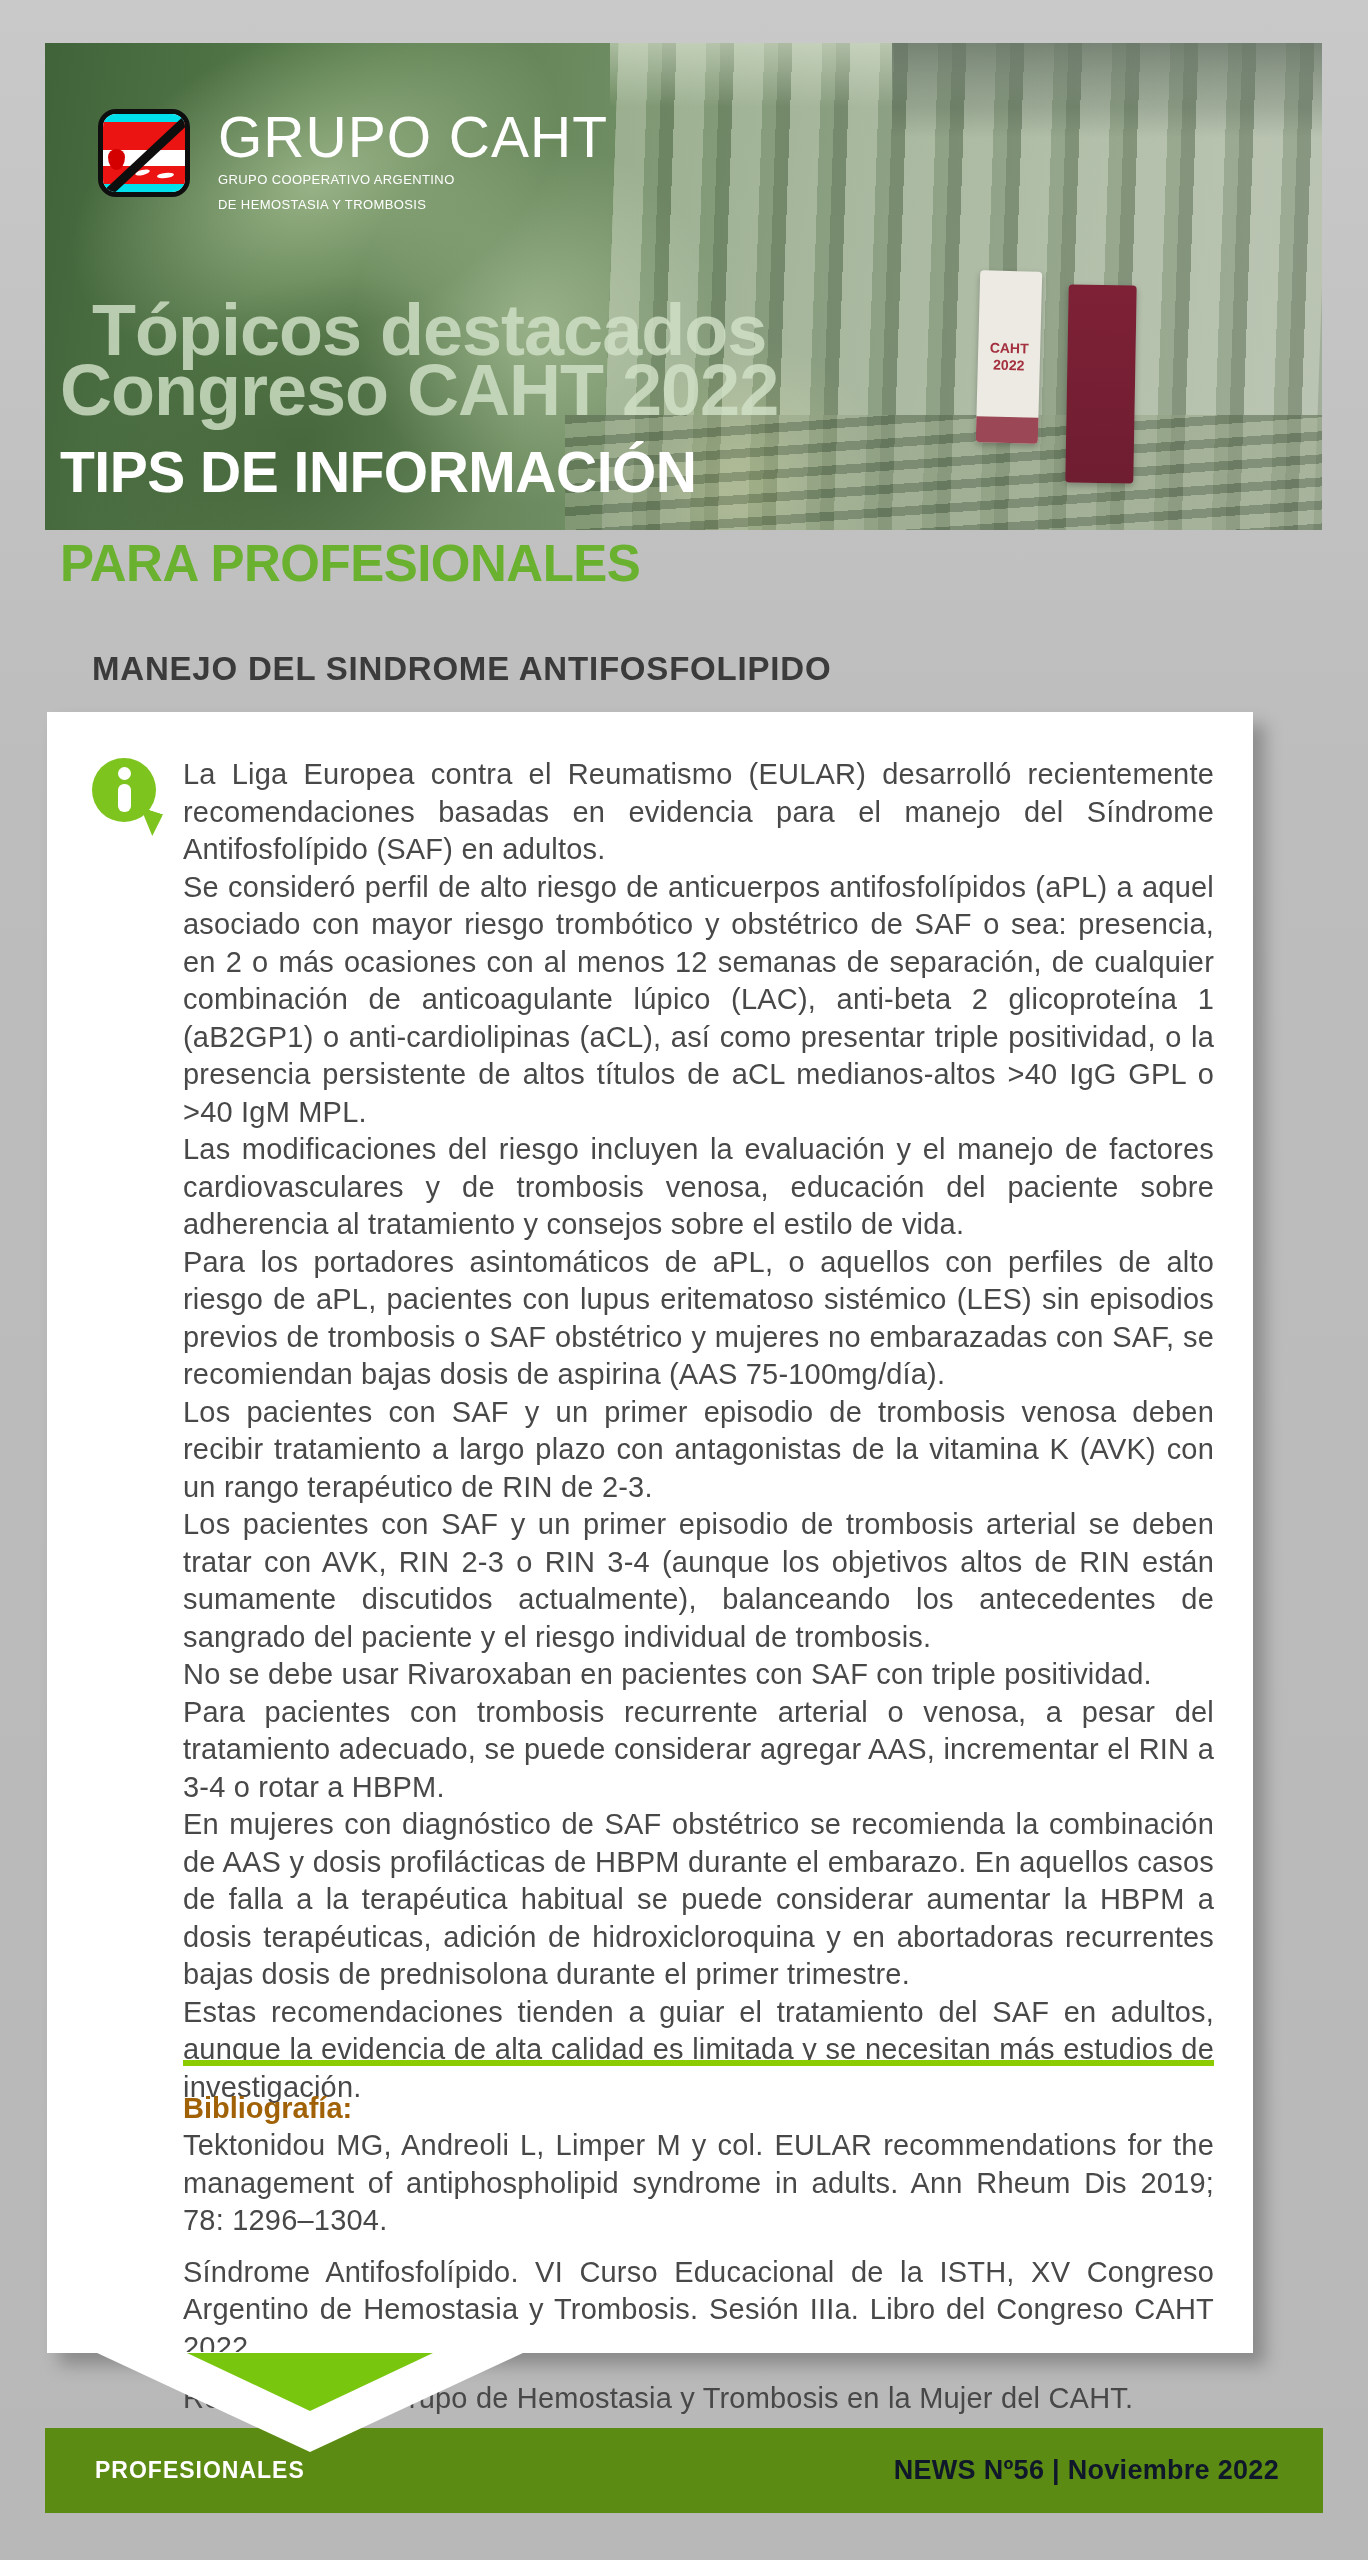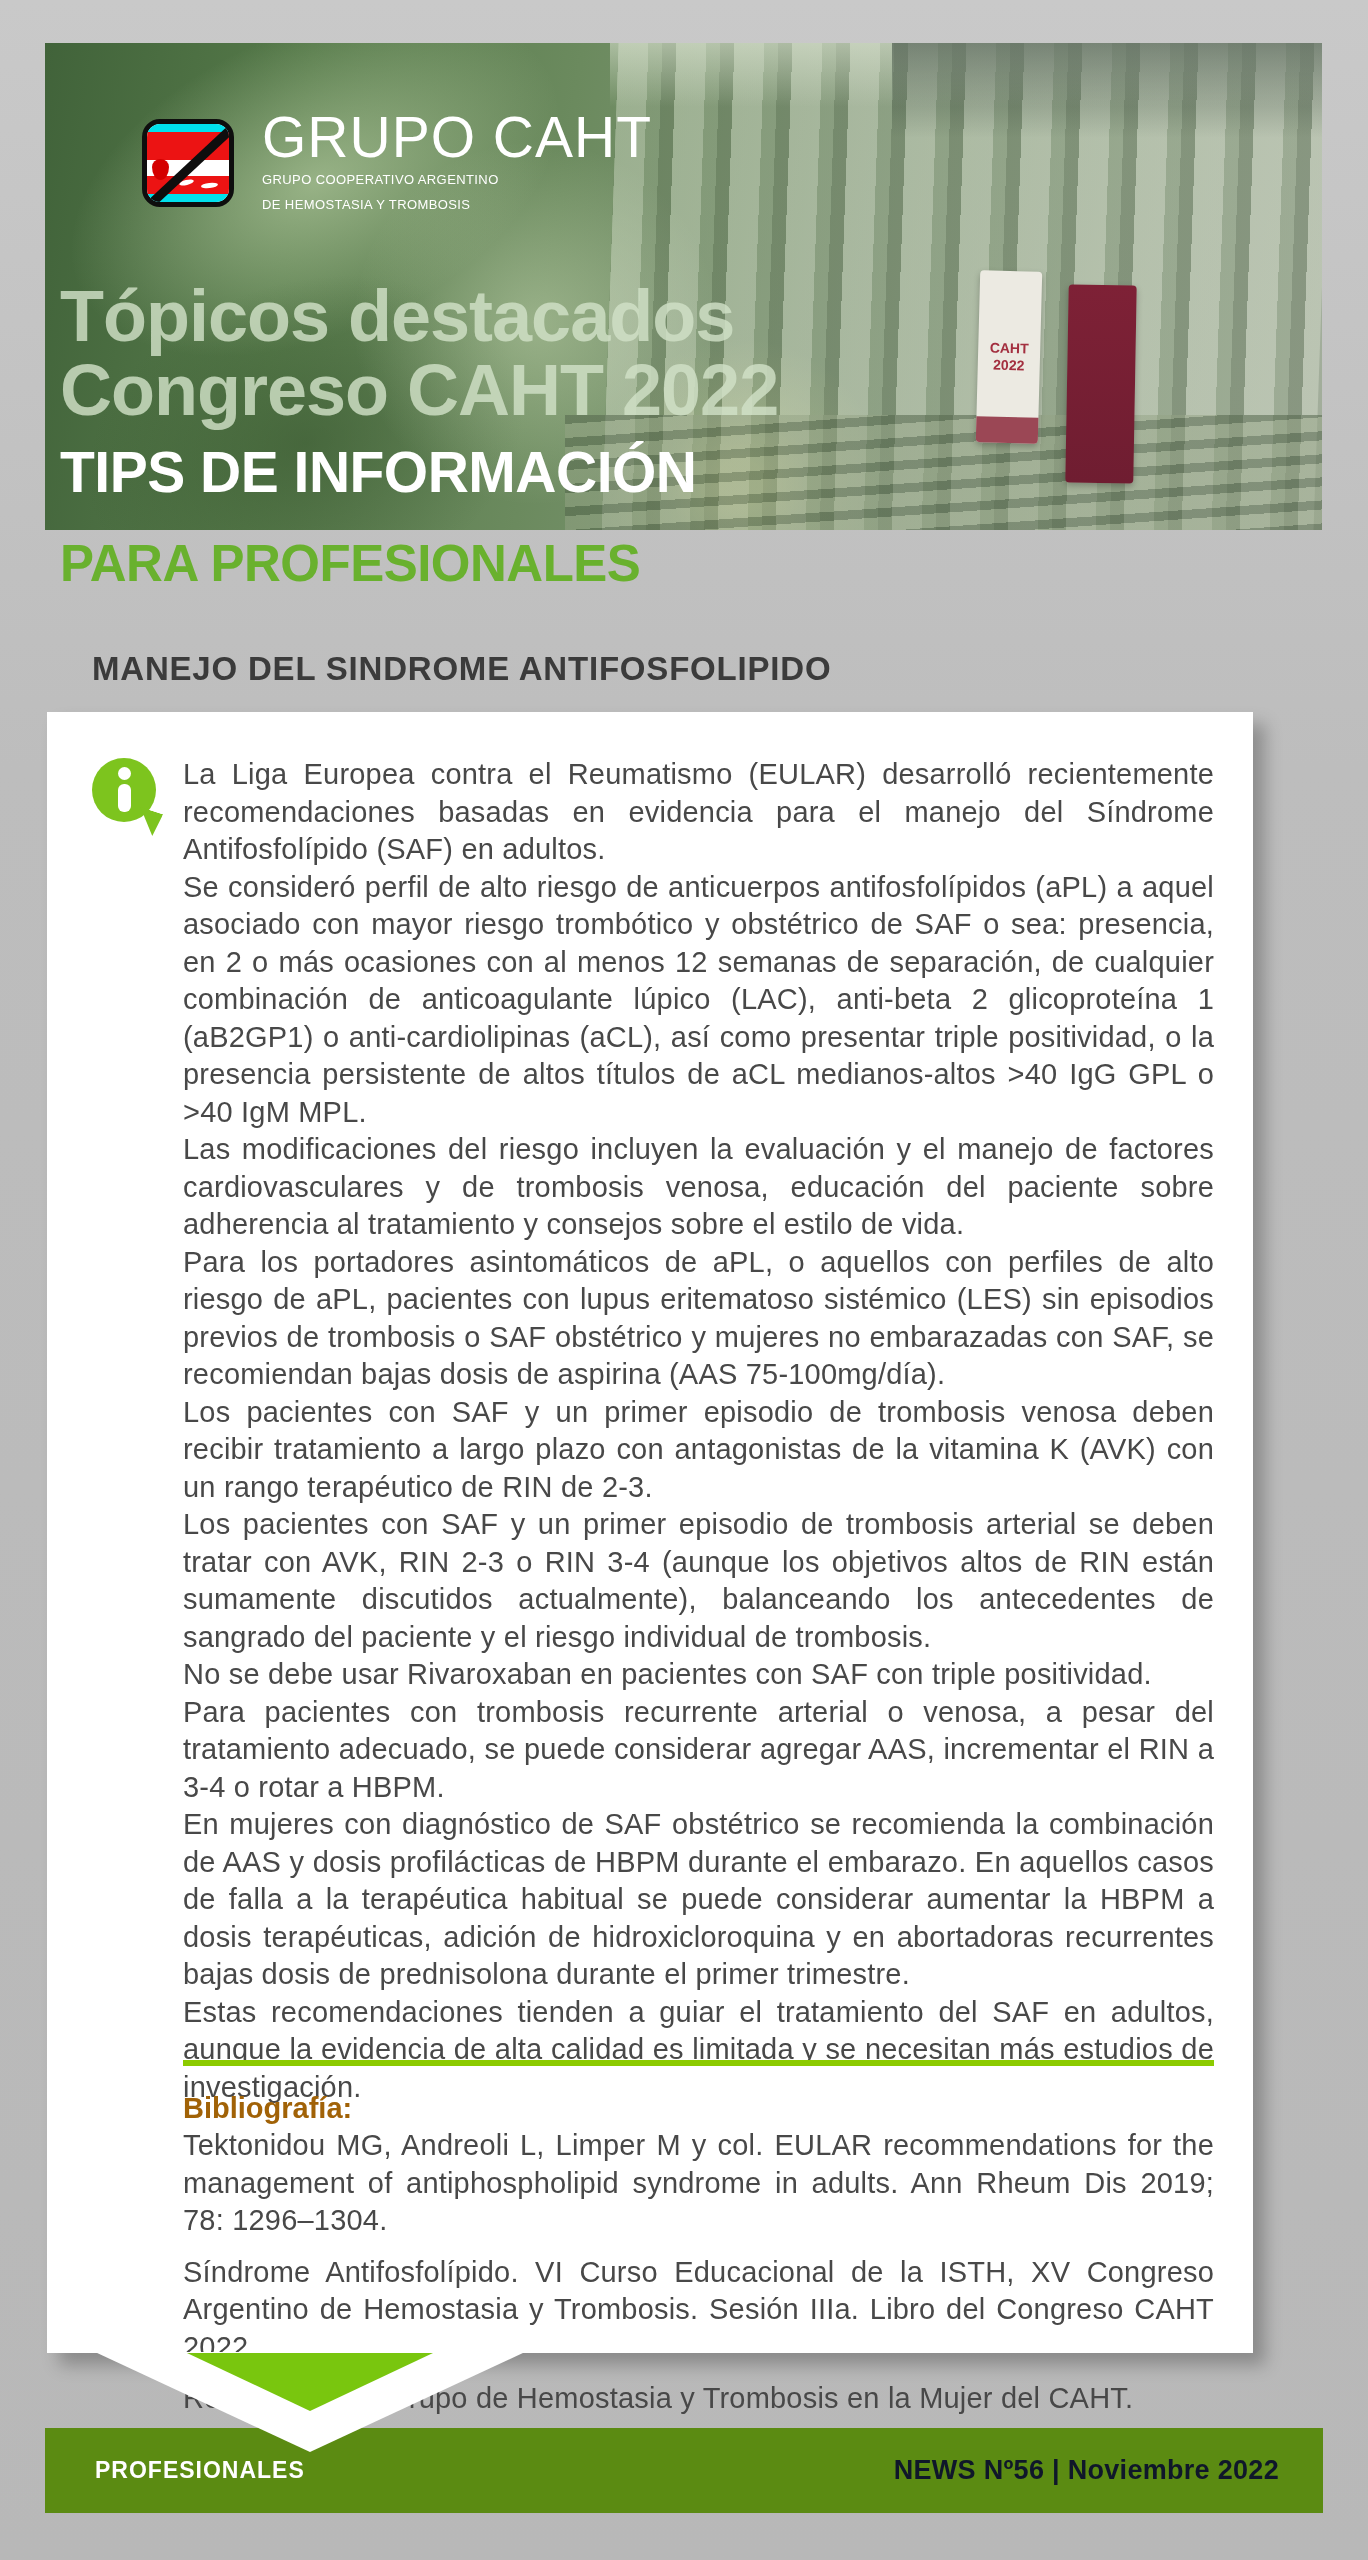--- a/index.html
+++ b/index.html
@@ -30,21 +30,21 @@
 
   .banner-white{position:absolute;left:933px;top:228px;width:62px;height:172px;transform:rotate(1.5deg);
        background:#eceae2;border-radius:4px;box-shadow:0 3px 6px rgba(0,0,0,.25);
        display:flex;flex-direction:column;align-items:center;justify-content:center;gap:2px;}
   .banner-white .bl{color:#a32f3f;font-weight:700;font-size:14px;line-height:15px;}
   .banner-white::after{content:"";position:absolute;left:0;bottom:0;width:100%;height:26px;
        background:#8d2a3c;border-radius:0 0 4px 4px;opacity:.85;}
   .banner-maroon{position:absolute;left:1022px;top:242px;width:68px;height:198px;transform:rotate(1deg);
        background:linear-gradient(180deg,#7e2136 0%,#6f1d31 100%);border-radius:4px;box-shadow:0 3px 6px rgba(0,0,0,.25);}
 
-  .logo-row{position:absolute;left:53px;top:66px;display:flex;gap:28px;align-items:center;margin-left:44px;}
+  .logo-row{position:absolute;left:53px;top:66px;display:flex;gap:28px;align-items:flex-start;}
   .logo-mark{position:relative;width:92px;height:88px;background:#fff;border:5px solid #0e0e0e;
        border-radius:18px;box-sizing:border-box;overflow:hidden;flex:0 0 auto;}
   .logo-mark span{position:absolute;left:0;right:0;display:block;}
   .lb-cyan-top{top:0;height:8px;background:#00e0ec;}
   .lb-red-top{top:8px;height:28px;background:#ec1313;}
   .lb-red-bot{top:52px;height:18px;background:#ec1313;}
   .lb-cyan-bot{top:70px;height:8px;background:#00e0ec;}
   .lb-drop{left:5px !important;right:auto !important;top:35px;width:17px;height:21px;background:#d40000;
        border-radius:50% 50% 50% 50%/38% 38% 62% 62%;}
   .lb-p1{left:32px !important;right:auto !important;top:56px;width:15px;height:5px;background:#fff;
@@ -52,21 +52,21 @@
   .lb-p2{left:54px !important;right:auto !important;top:59px;width:17px;height:5px;background:#fff;
        border-radius:50%;transform:rotate(-6deg);}
   .lb-diag{left:-26px !important;right:auto !important;top:37px;width:142px;height:9px;background:#0e0e0e;
        transform:rotate(-43deg);}
   .logo-title{color:#fff;font-size:57px;line-height:1;font-weight:400;letter-spacing:1px;}
   .logo-sub{color:#fff;font-size:13px;line-height:23px;font-weight:400;letter-spacing:.4px;margin-top:2px;}
   .logo-sub:first-of-type{margin-top:9px;}
 
   .hero-title1,.hero-title2{position:absolute;left:15px;color:rgba(209,224,199,.82);
        font-size:72px;font-weight:700;letter-spacing:-1px;line-height:1;white-space:nowrap;}
-  .hero-title1{top:237px;}
+  .hero-title1{top:251px;margin-left:32px;}
   .hero-title2{top:311px;}
   .hero-sub{position:absolute;left:15px;top:401px;color:#ffffff;font-size:57px;font-weight:700;
        letter-spacing:-.5px;line-height:1;white-space:nowrap;}
 
   
   .audience{position:absolute;left:60px;top:538px;font-size:51px;line-height:1;color:#69b12e;
        letter-spacing:-.5px;white-space:nowrap;}
   .audience .light{font-weight:700;}
   .audience .strong{font-weight:800;}
   .article-heading{position:absolute;left:92px;top:650px;margin:0;font-size:33px;font-weight:800;

